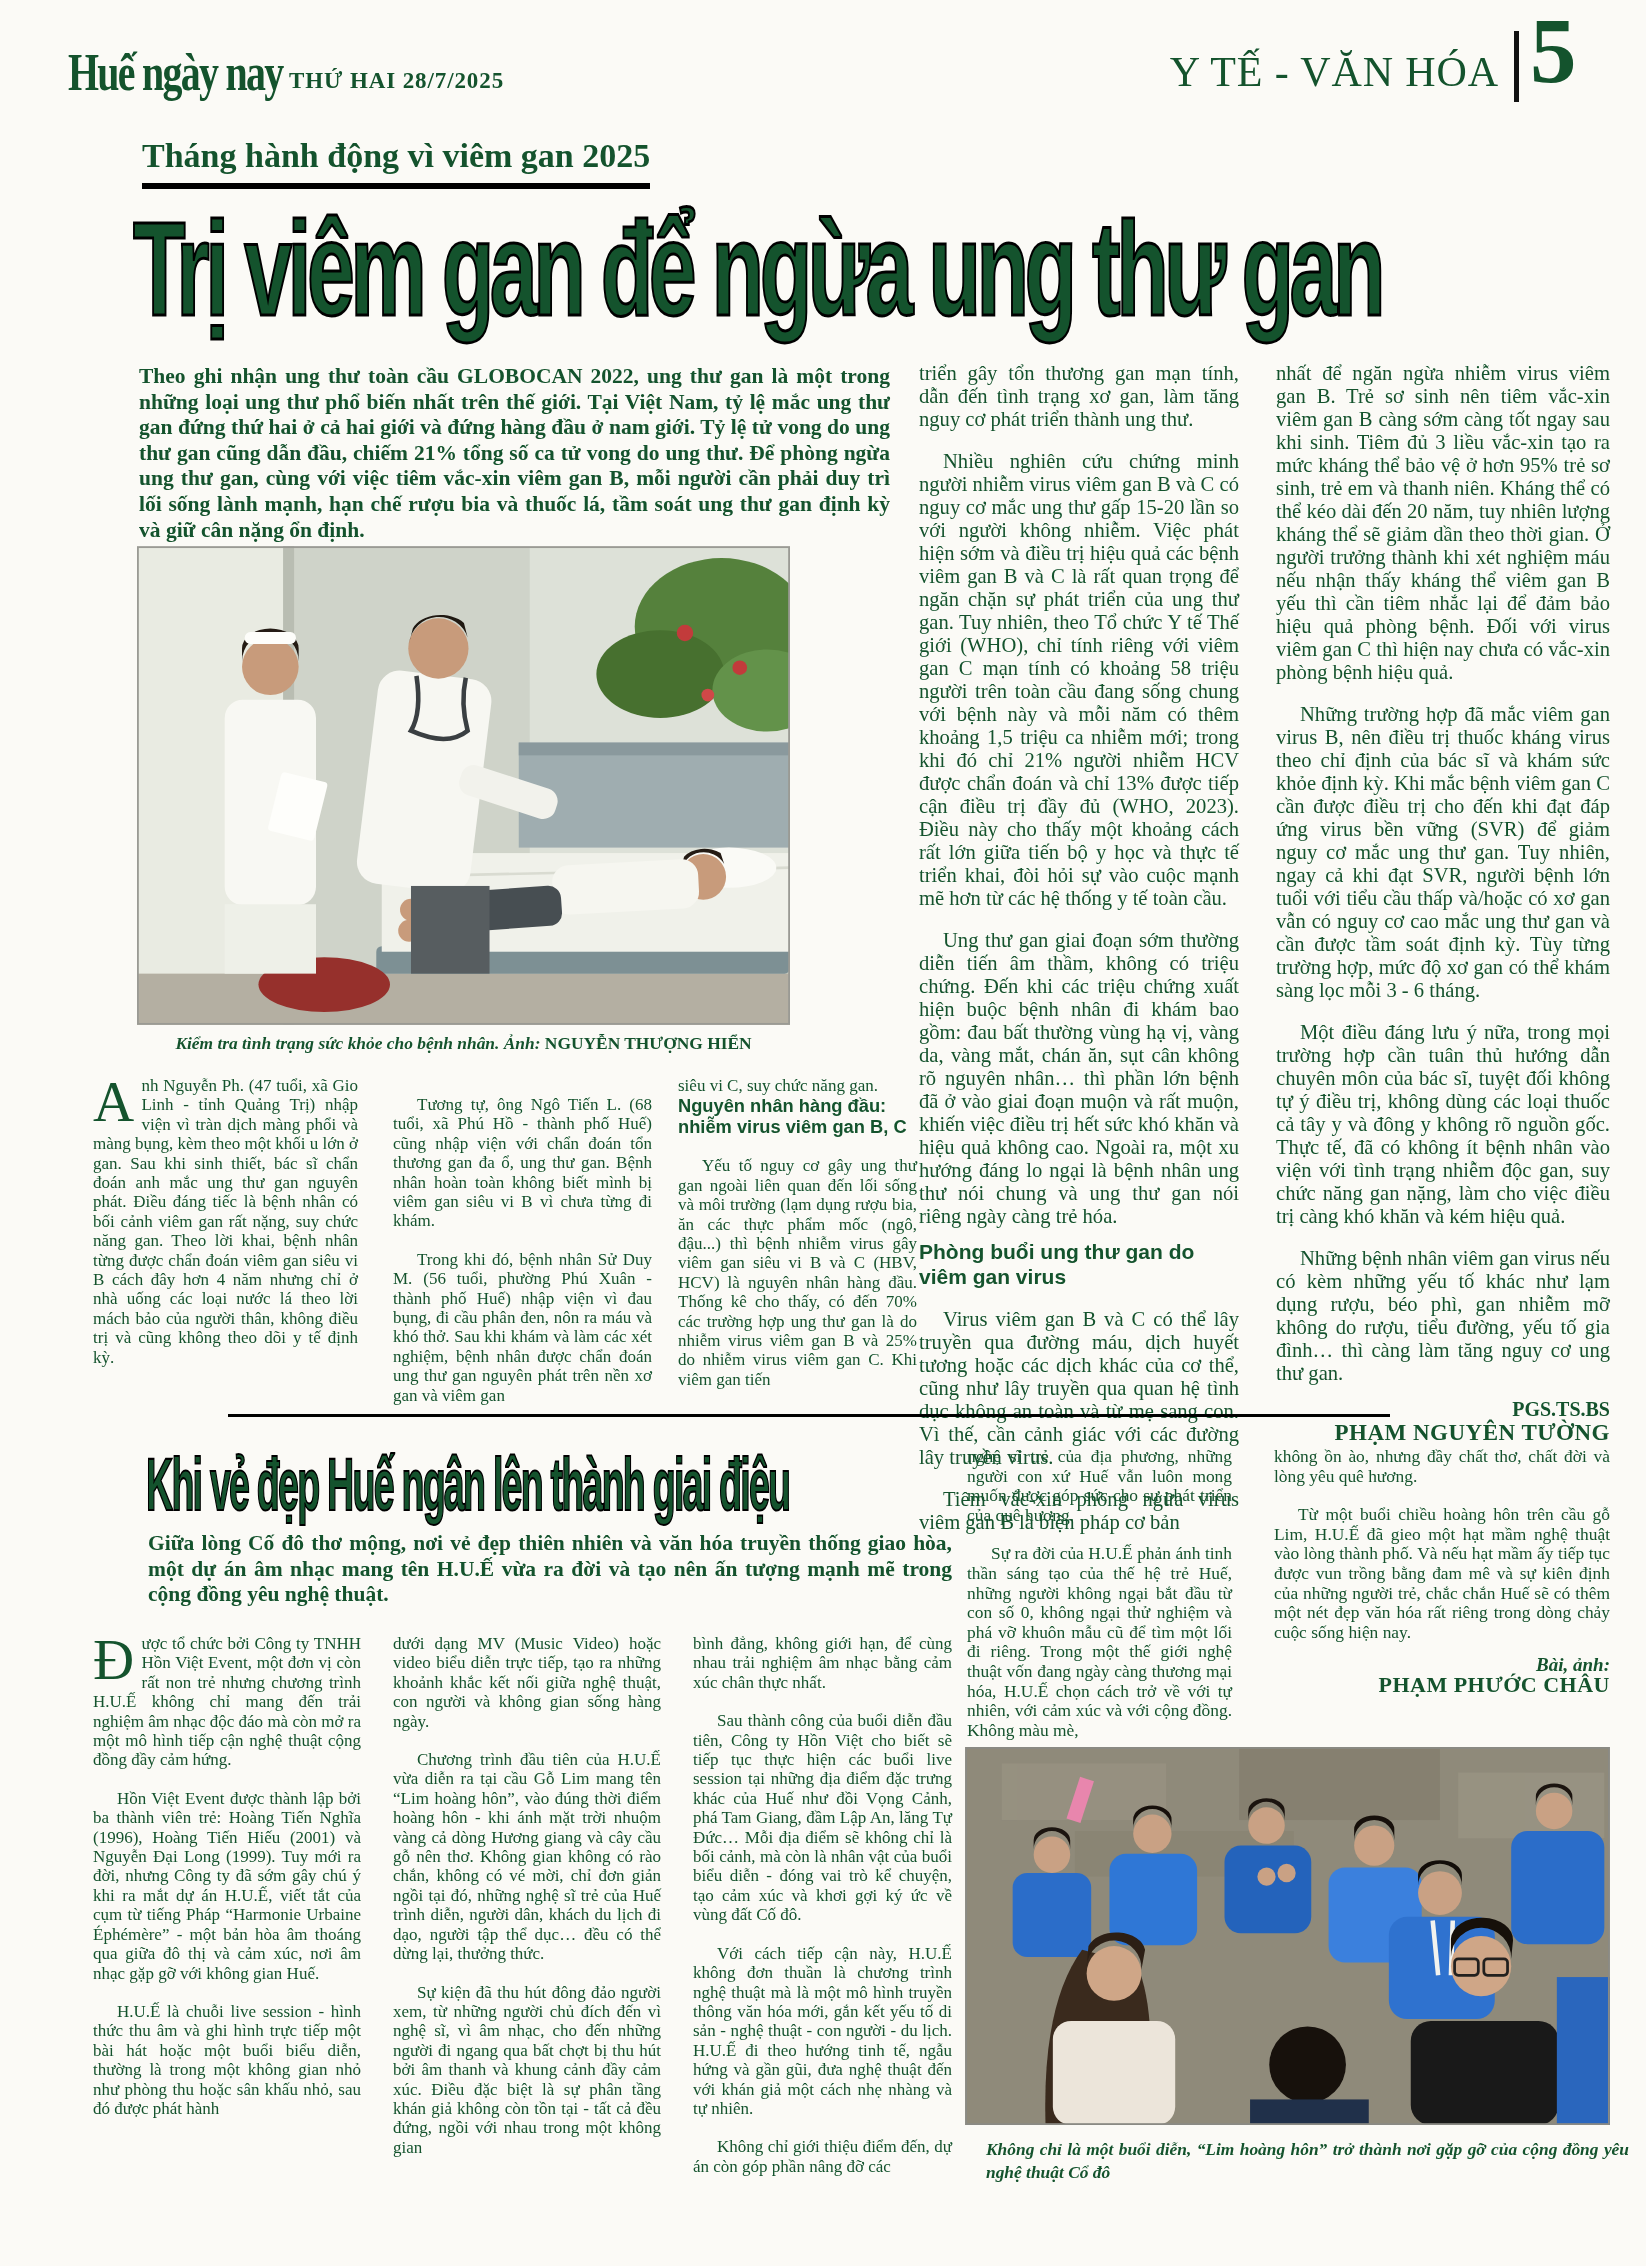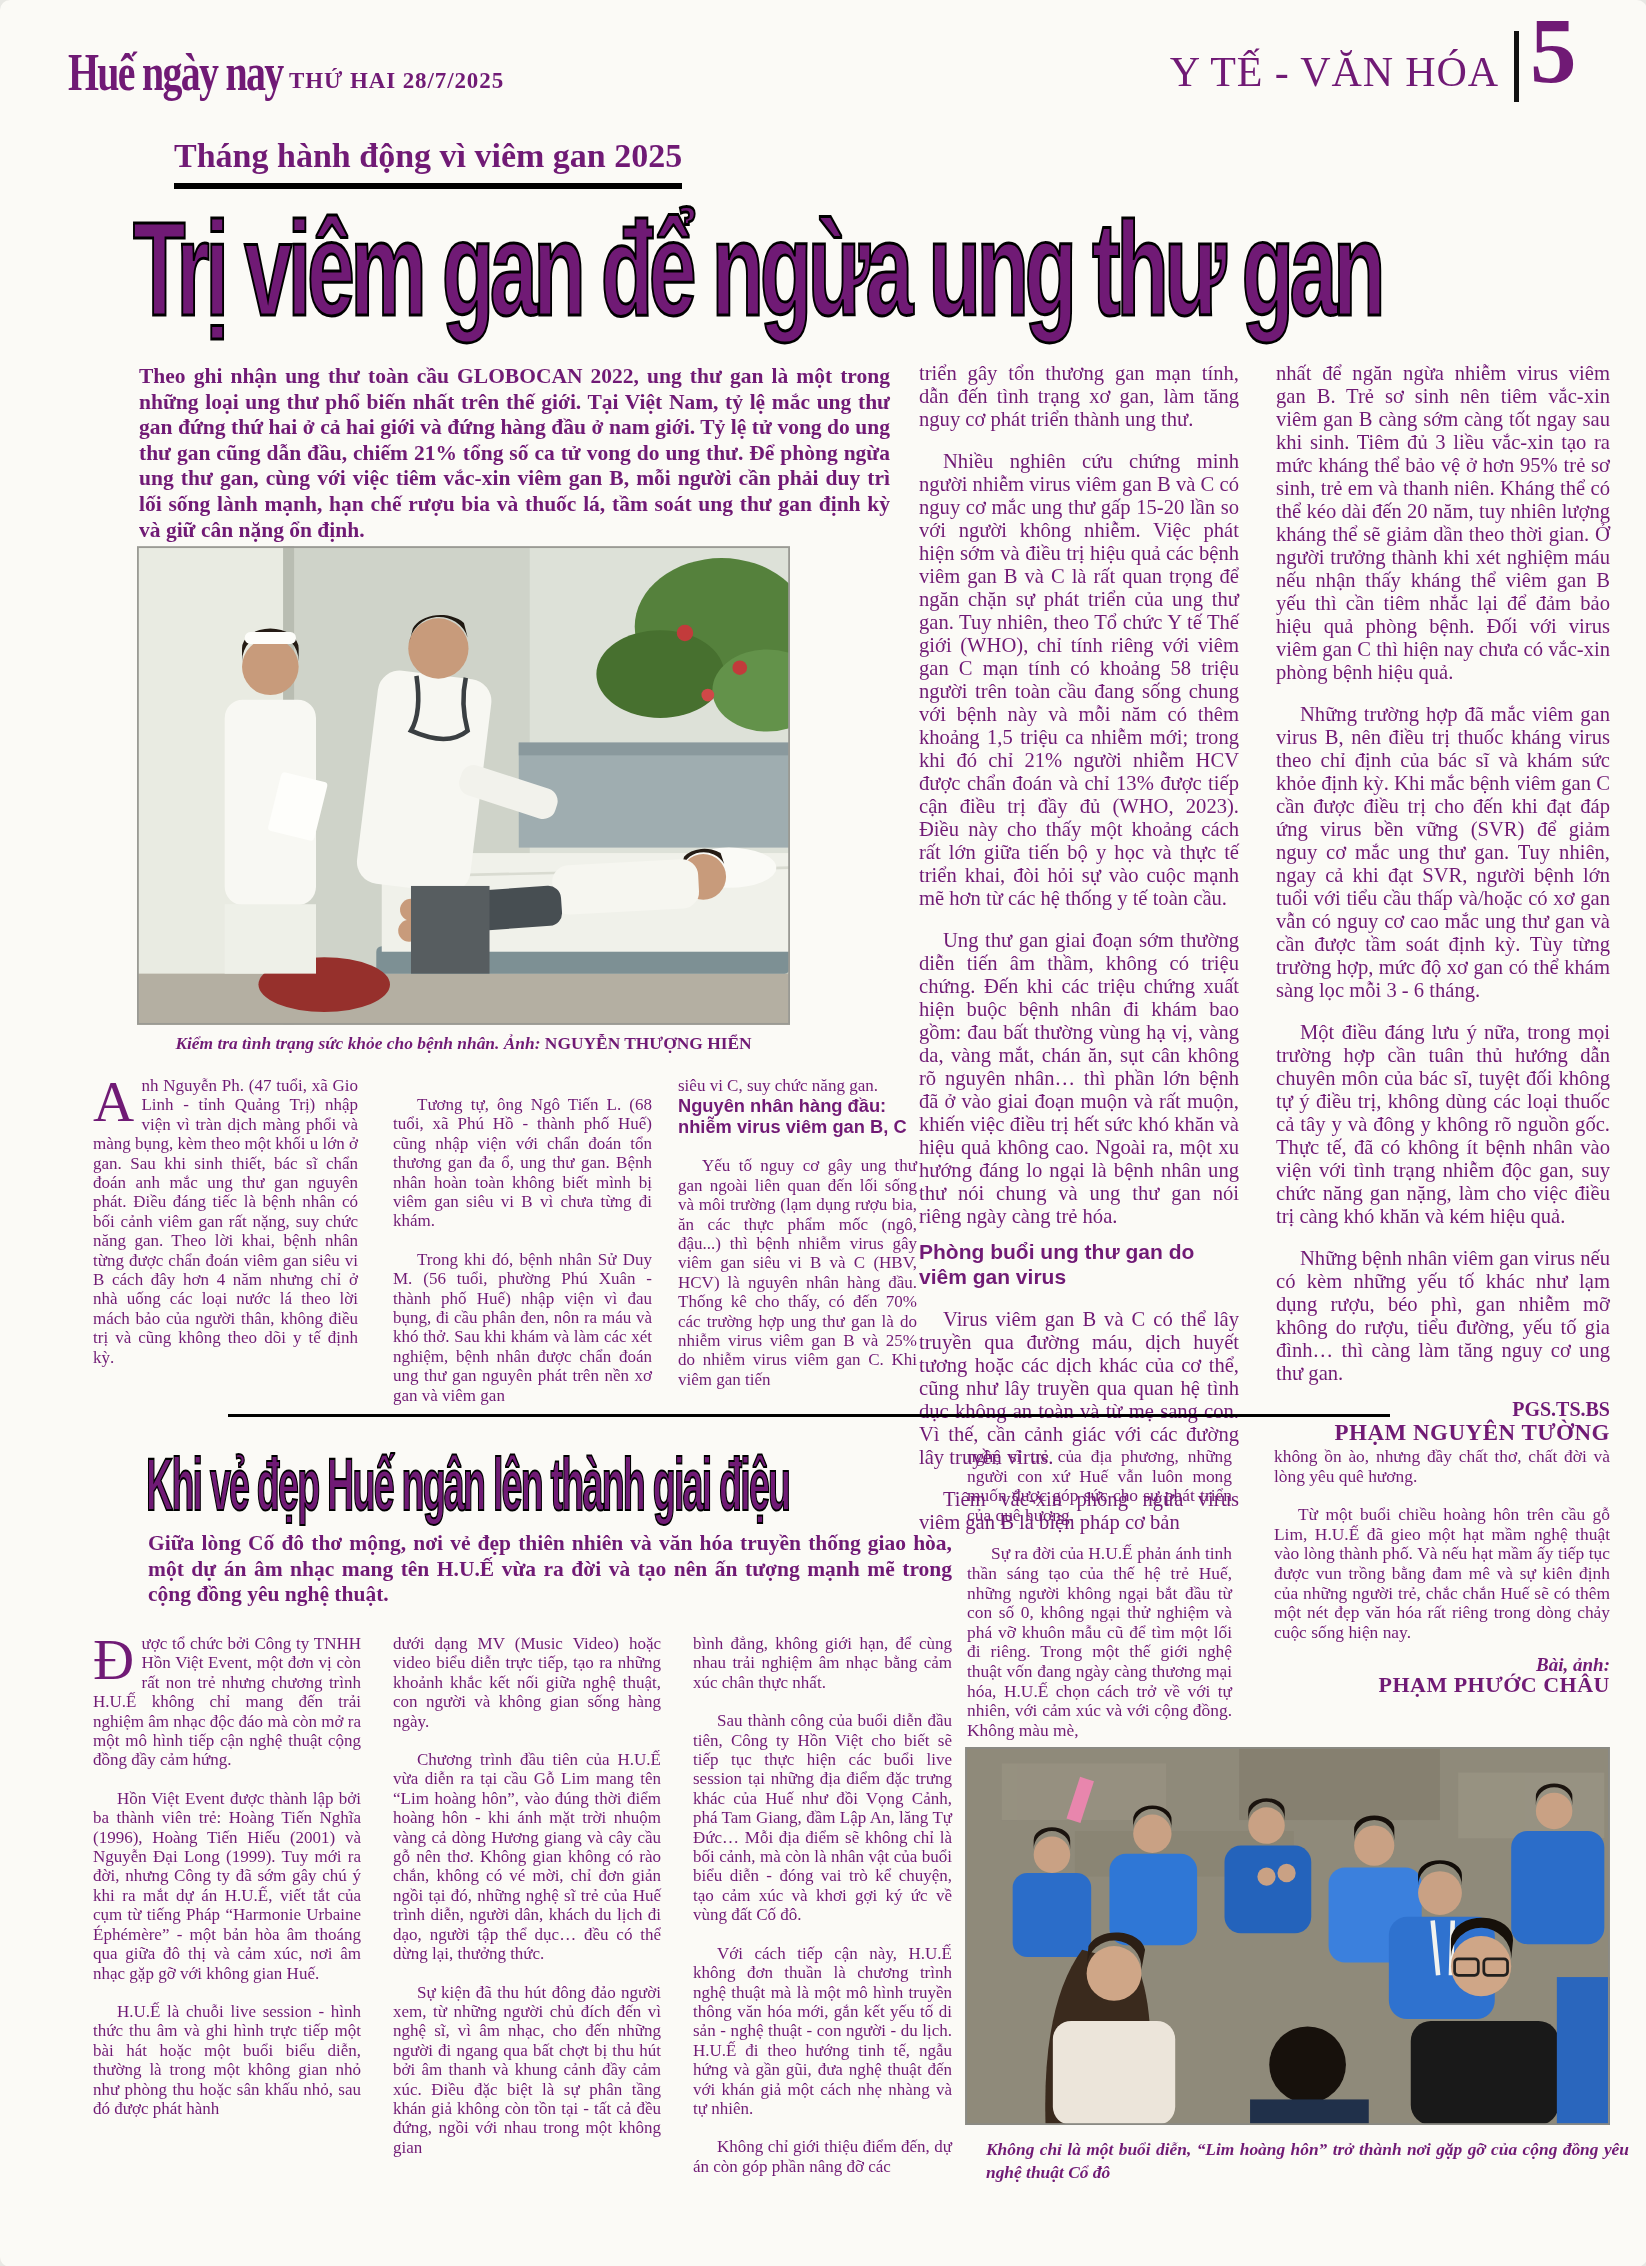--- a/index.html
+++ b/index.html
@@ -1,35 +1,34 @@
 <!DOCTYPE html>
 <html style="font-size:14.6px"><head>
 <meta charset="utf-8">
 <style>
   html,body{margin:0;padding:0;background:#e8e8e4;}
   .page{
     position:relative;width:1647px;height:2267px;margin:0 auto;
-    background:#fbfaf6;color:#701a75;overflow:hidden;
+    background:#fbfaf6;color:#14532d;overflow:hidden;
     font-family:"Liberation Serif","DejaVu Serif",serif;
-    border-radius:10px;
   }
   
   .masthead-logo{
     position:absolute;left:68px;top:42px;font-size:42px;font-weight:bold;
     letter-spacing:-1.8px;transform:scale(0.95,1.25);transform-origin:left top;white-space:nowrap;
   }
   .masthead-date{position:absolute;left:289px;top:68px;font-size:23px;font-weight:bold;letter-spacing:0.9px;white-space:nowrap;}
   .section-title{position:absolute;left:1042px;top:48px;width:457px;text-align:right;font-size:42px;letter-spacing:0.9px;white-space:nowrap;}
   .header-divider{position:absolute;left:1514px;top:31px;width:4.6px;height:71px;background:#111;}
   .page-number{position:absolute;left:1530px;top:3.7px;font-size:93px;font-weight:bold;line-height:1;}
 
   
   .kicker{
     position:absolute;left:142px;top:137px;font-size:34px;font-weight:bold;
-    border-bottom:6.4px solid #000;padding-bottom:8.2px;white-space:nowrap;margin-left:32px;
+    border-bottom:6.4px solid #000;padding-bottom:8.2px;white-space:nowrap;
   }
   .headline1{position:absolute;left:133px;top:196px;height:164px;}
   .headline1 span{
     display:inline-block;font-family:"Liberation Sans","DejaVu Sans",sans-serif;
     font-weight:bold;font-size:105px;letter-spacing:-5.5px;line-height:1.08;white-space:nowrap;
     transform:scale(0.82,1.28);transform-origin:left top;-webkit-text-stroke:2.3px #000;
   }
   .lede{
     position:absolute;left:139px;top:364px;width:751px;
     font-size:21.5px;line-height:25.6px;font-weight:bold;text-align:justify;

